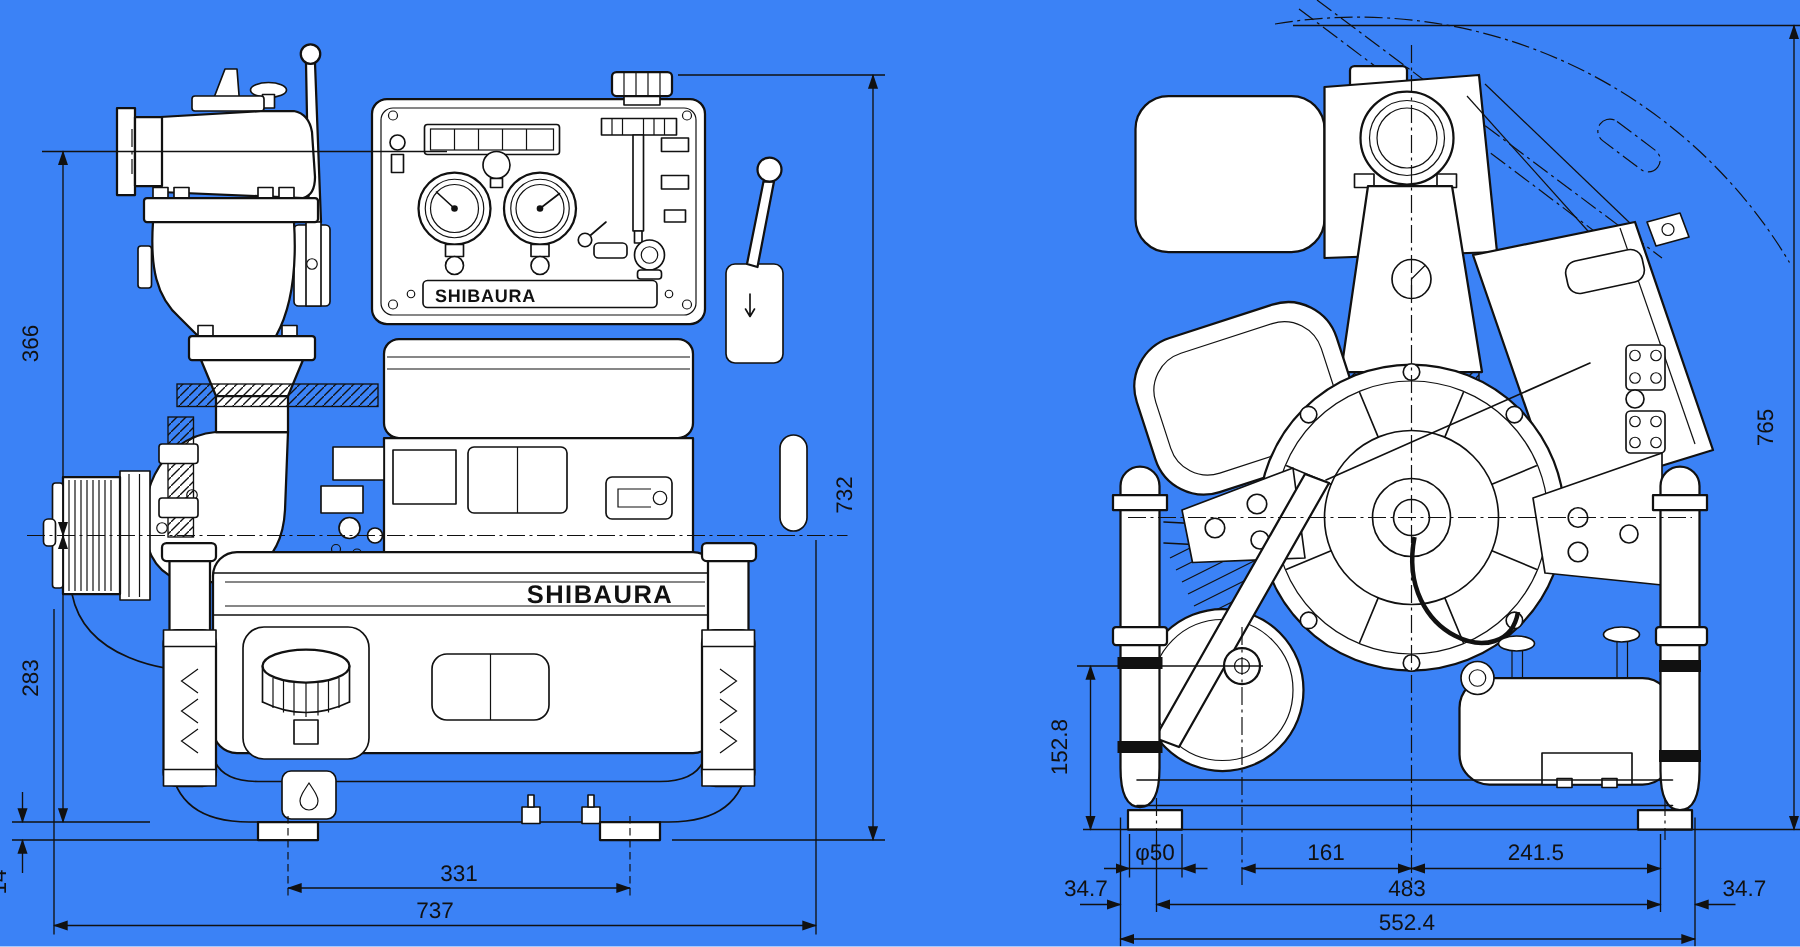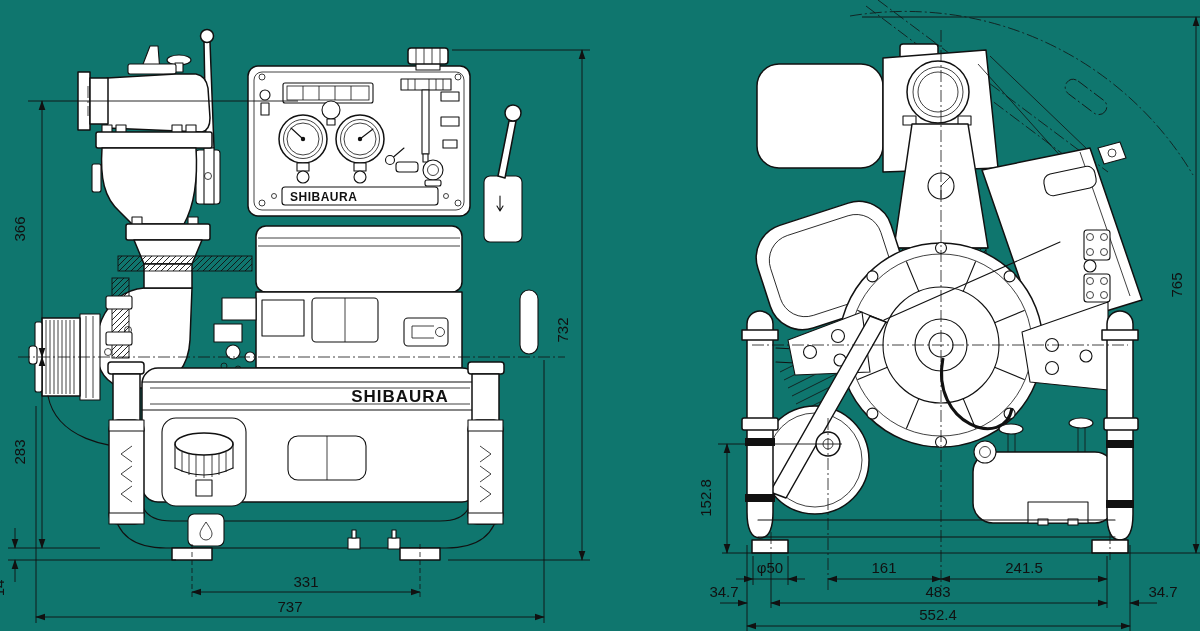--- a/index.html
+++ b/index.html
@@ -1,16 +1,16 @@
 <!DOCTYPE html>
 <html><head>
 <meta charset="utf-8">
 <style>
   html,body{margin:0;padding:0;background:#fff;}
-  .stage{width:1200px;height:631px;background:#0f766e;position:relative;overflow:hidden;}
+  .stage{width:1200px;height:631px;background:#3b82f6;position:relative;overflow:hidden;}
   svg{display:block;}
   
   .ol  {fill:#fff;stroke:#111;stroke-width:1.5;stroke-linejoin:round;}
   .olt {fill:#fff;stroke:#111;stroke-width:1.1;stroke-linejoin:round;}
   .ln  {fill:none;stroke:#111;stroke-width:1.1;stroke-linejoin:round;stroke-linecap:round;}
   .tn  {fill:none;stroke:#111;stroke-width:0.8;}
   .blk {fill:#111;stroke:none;}
   .cl  {fill:none;stroke:#111;stroke-width:0.8;stroke-dasharray:12 3 2 3;}
   .dsh {fill:none;stroke:#111;stroke-width:0.8;stroke-dasharray:5 3;}
   .dim {fill:none;stroke:#111;stroke-width:0.9;}

